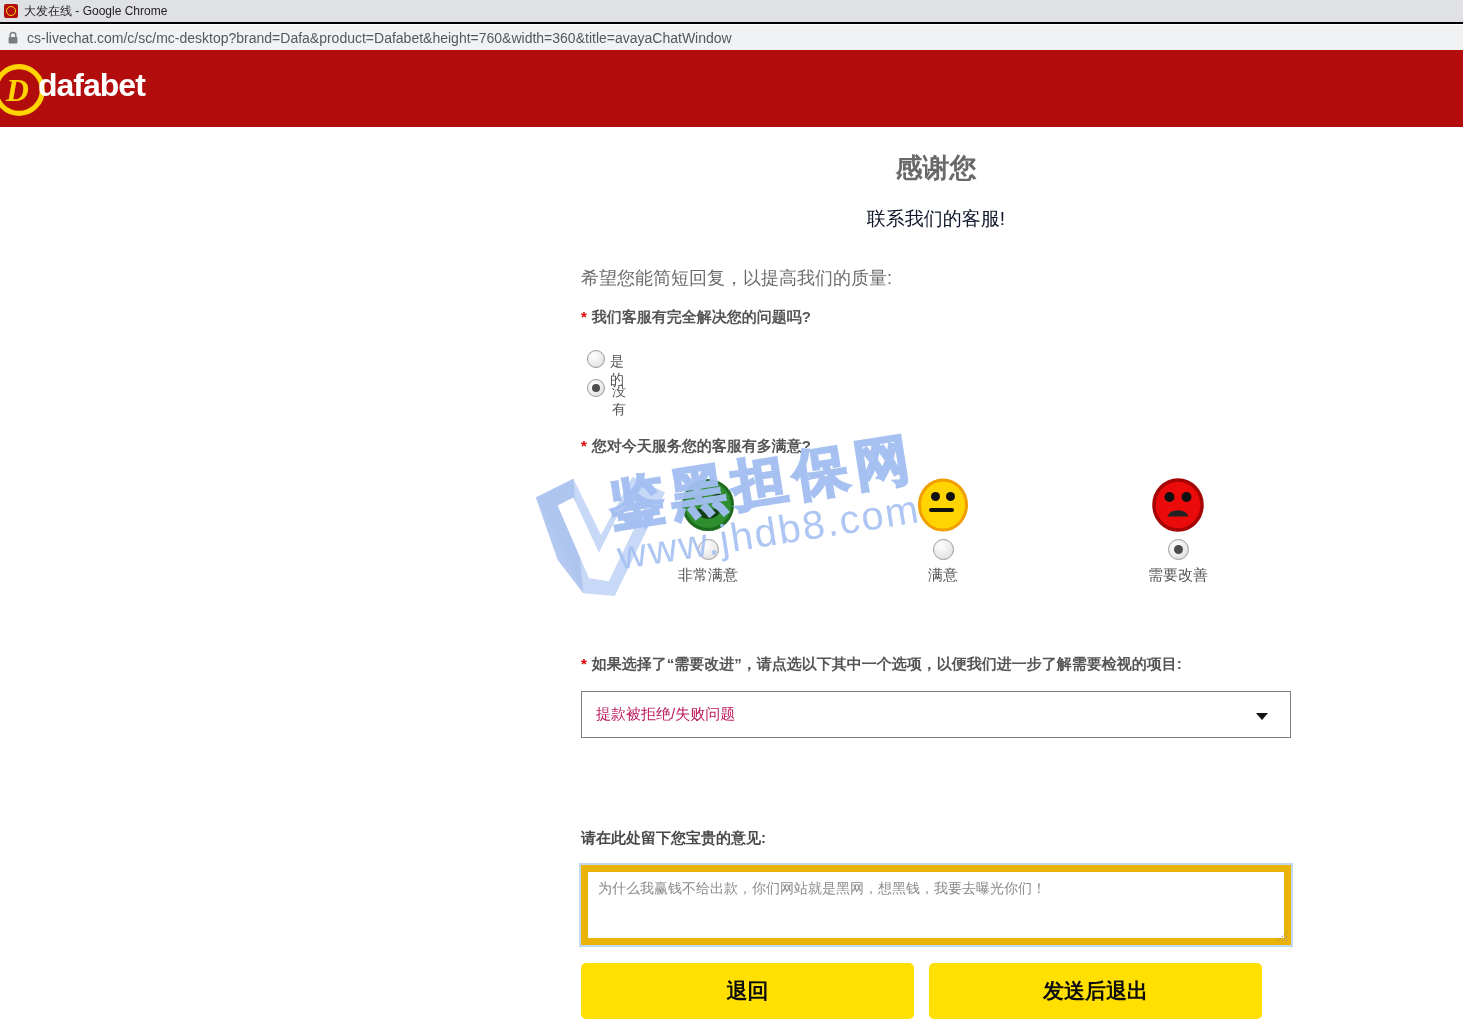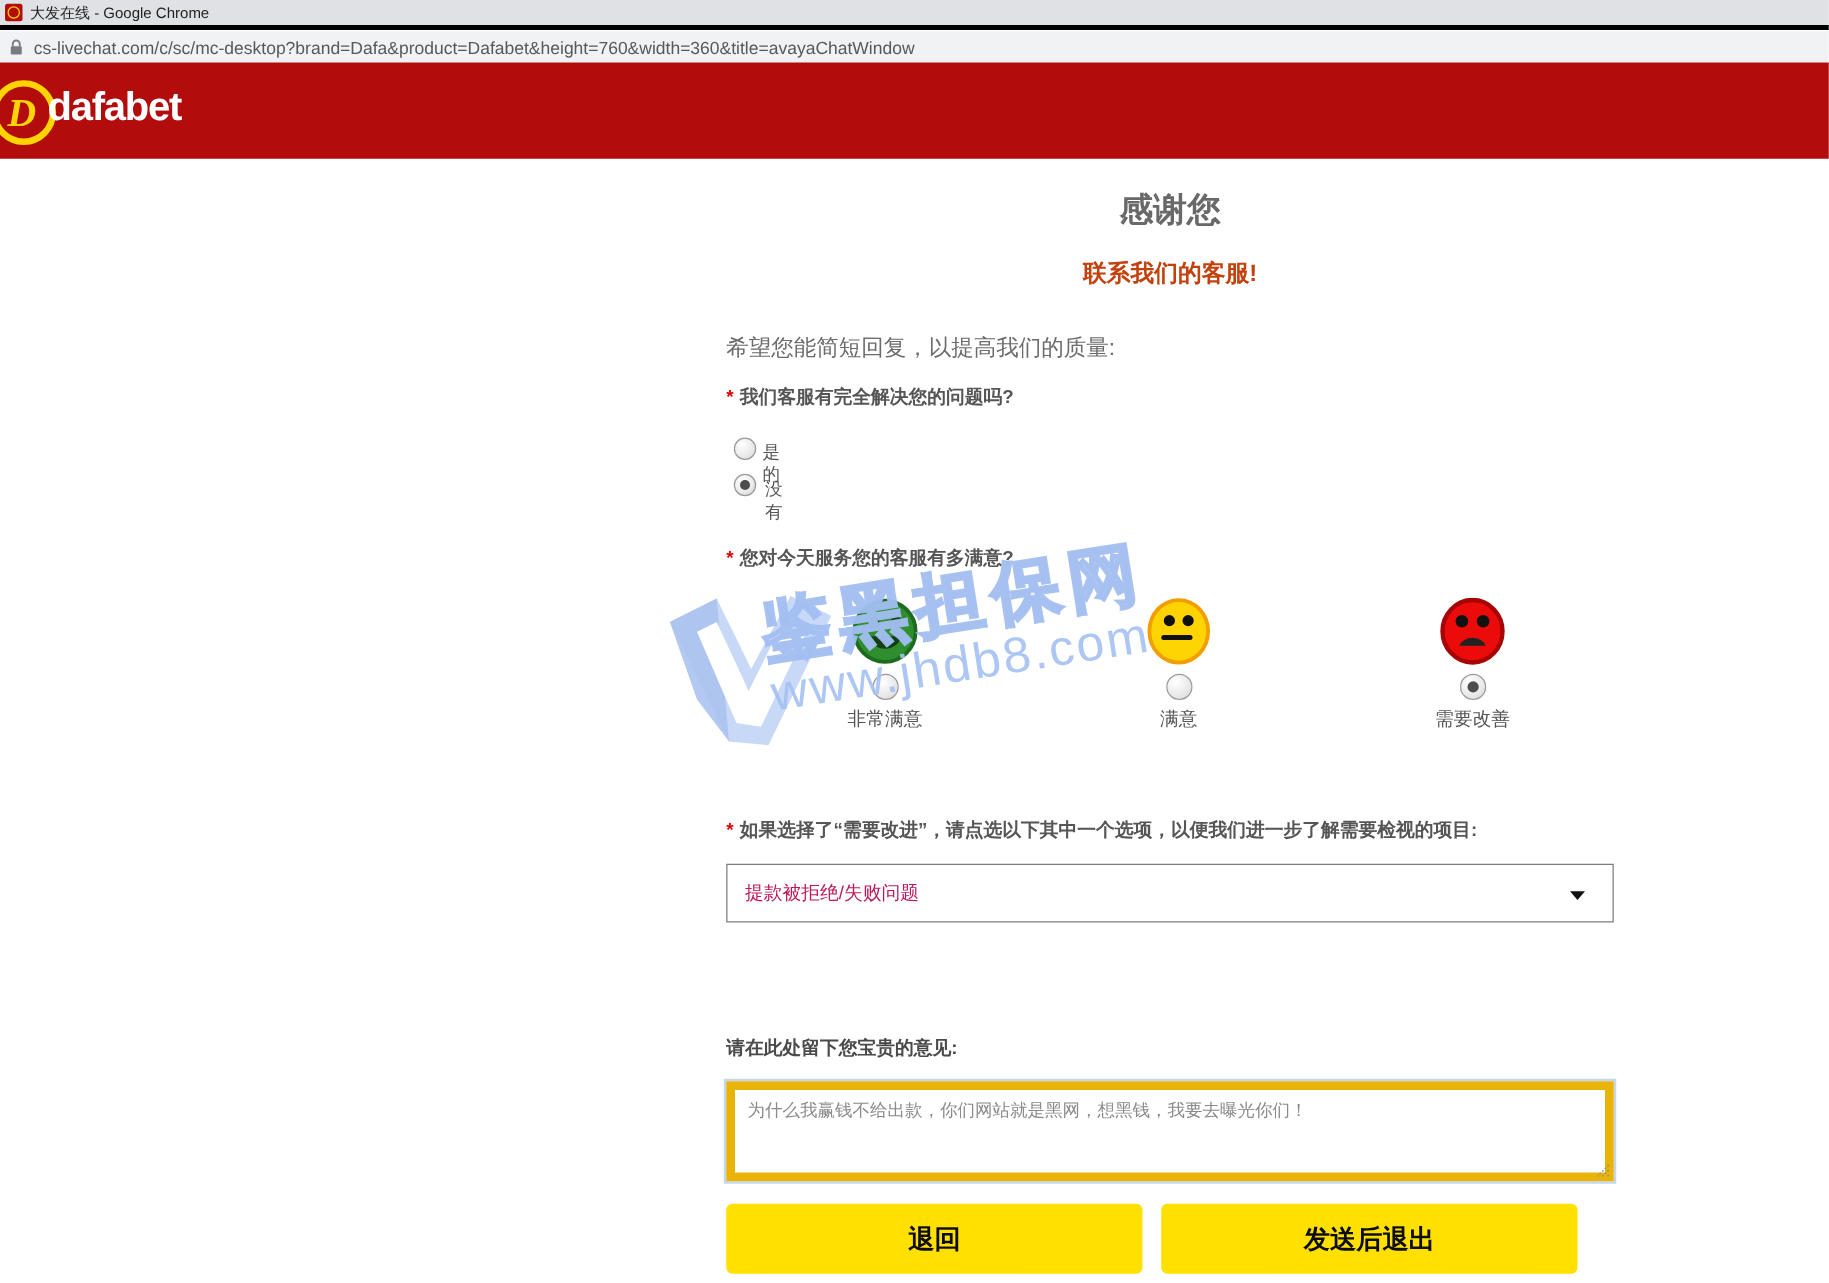--- a/index.html
+++ b/index.html
@@ -2,21 +2,21 @@
 <html><head>
 <meta charset="utf-8">
 <style>
   * { margin:0; padding:0; box-sizing:border-box; }
   html,body { width:1463px; height:1026px; overflow:hidden; background:#fff;
               font-family:"Liberation Sans", sans-serif; }
   .abs { position:absolute; }
 
   
   .titlebar { position:absolute; left:0; top:0; width:1463px; height:24px;
-              background:#dfe1e5; border-bottom:4px solid #000000;
+              background:#dfe1e5; border-bottom:2px solid #000000;
               display:flex; align-items:center; }
   .favicon { width:14px; height:14px; margin-left:4px; border-radius:2px;
              background:#b30c0c; position:relative; flex:0 0 auto; }
   .favicon::after { content:""; position:absolute; left:2px; top:2px; width:8px; height:8px;
              border:1.5px solid #ffd400; border-radius:50%; }
   .title-text { font-size:12px; color:#1f1f1f; margin-left:6px; white-space:nowrap; }
 
   .urlbar { position:absolute; left:0; top:25px; width:1463px; height:25px;
             background:#f1f2f4; display:flex; align-items:center; }
   .lock-icon { width:12px; height:14px; margin-left:7px; flex:0 0 auto; }
@@ -26,21 +26,21 @@
   .brand-header { position:absolute; left:0; top:50px; width:1463px; height:77px;
                   background:#b30c0c; overflow:hidden; }
   .logo-mark { position:absolute; left:-9px; top:12px; width:56px; height:56px; }
   .logo-text { position:absolute; left:38px; top:17px; font-size:32px; font-weight:800;
                color:#fff; letter-spacing:-1px; }
 
   
   .h1 { position:absolute; left:581px; top:150px; width:710px; text-align:center;
         font-size:27px; font-weight:bold; color:#696969; }
   .h2 { position:absolute; left:581px; top:206px; width:710px; text-align:center;
-        font-size:19px; font-weight:bold; color:#c2410c; }
+        font-size:19px; font-weight:normal; color:#0f172a; }
   .intro { position:absolute; left:581px; top:266px; font-size:18px; color:#6b6b6b; }
 
   .question { position:absolute; left:581px; font-size:15px; font-weight:bold; color:#555; }
   .req { color:#e00000; margin-right:5px; }
 
   .radio { width:18px; height:18px; border-radius:50%; border:1px solid #9b9b9b;
            background:radial-gradient(circle at 35% 30%, #ffffff 0%, #e9e9e9 60%, #d2d2d2 100%);
            display:inline-block; position:relative; }
   .radio.checked::after { content:""; position:absolute; left:4px; top:4px;
            width:8px; height:8px; border-radius:50%; background:#4d4d4d; }

